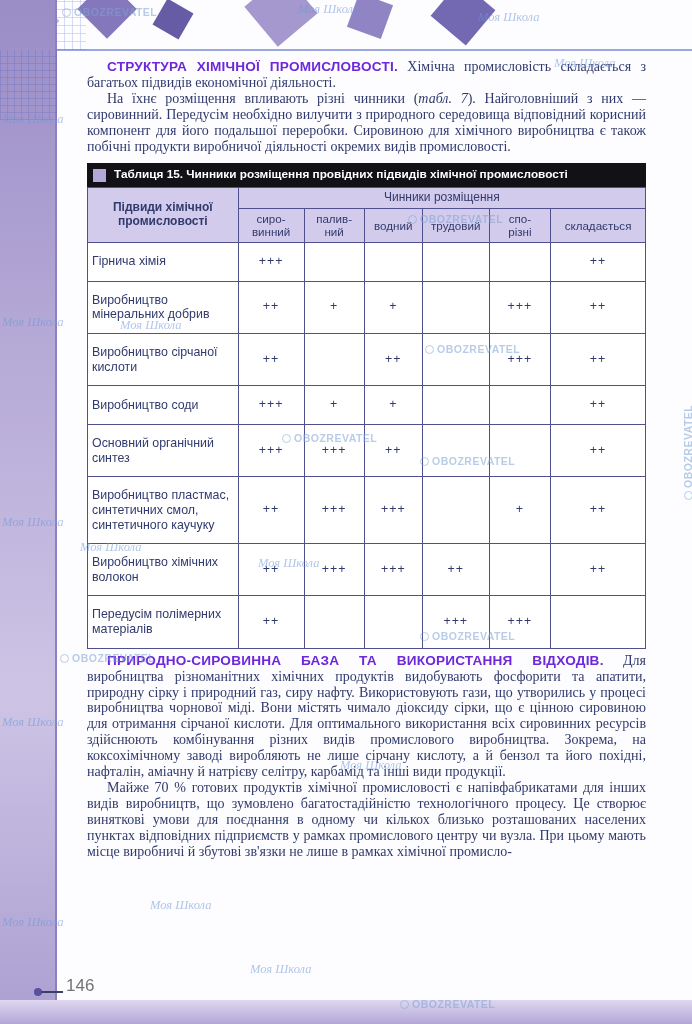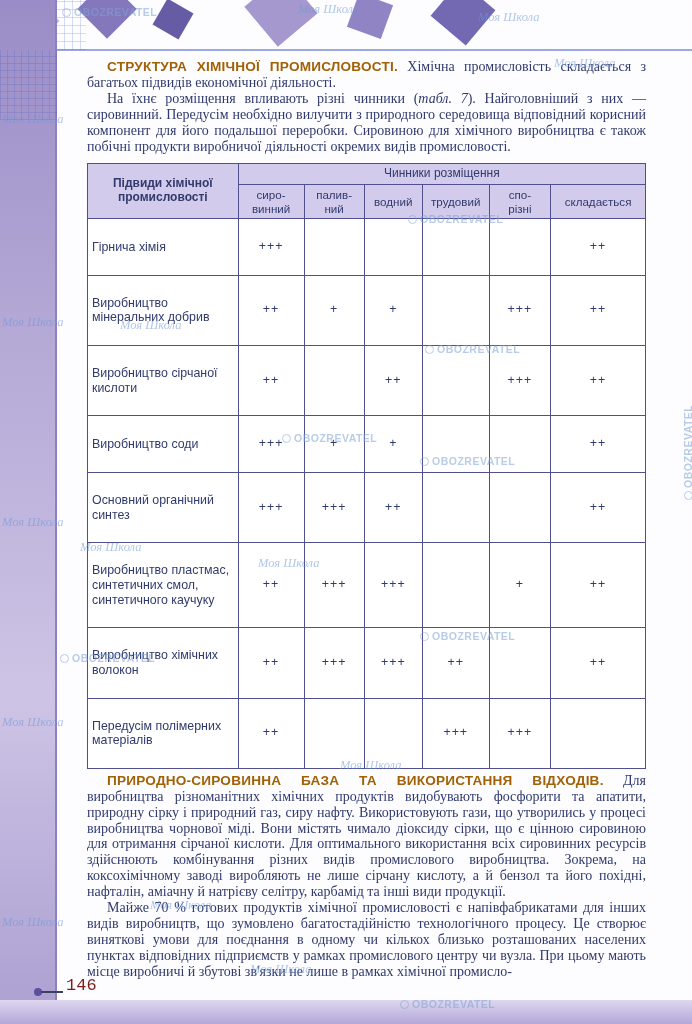--- a/index.html
+++ b/index.html
@@ -37,46 +37,46 @@
   .chapter-badge { position:absolute; right:0; top:24px; width:140px; height:23px;
     background:linear-gradient(180deg,#4a63d8,#2b43bc); border-radius:12px 0 0 12px;
     color:#fff; font-family:"Liberation Sans",sans-serif; font-weight:bold; font-style:italic;
     font-size:14px; letter-spacing:2.5px; display:flex; align-items:center; justify-content:center;
     box-shadow:inset 0 1px 0 rgba(255,255,255,.5), 0 1px 2px rgba(40,40,120,.4); }
 
   
   .content { position:absolute; left:57px; top:55px; width:635px; padding:4px 46px 0 30px;
     color:#313a6d; font-size:14px; line-height:15.9px; text-align:justify; z-index:2; }
   p.para { text-indent:20px; margin:0; }
-  .h1, .h2 { color:#a16207; font-weight:bold; font-family:"Liberation Sans",sans-serif;
+  .h1, .h2 { color:#6d28d9; font-weight:bold; font-family:"Liberation Sans",sans-serif;
     font-size:13.6px; letter-spacing:.2px; }
   .em { font-style:italic; }
 
   
   .table-block { margin-top:9px; margin-bottom:4px; font-family:"Liberation Sans",sans-serif; }
   .table-title { display:flex; align-items:center; background:#121216; color:#fff; font-weight:bold;
     font-size:11.8px; padding:4px 6px; gap:8px; text-align:left; text-indent:0; }
   .sq { width:13px; height:13px; background:#b4a7da; flex:none; }
   table { border-collapse:collapse; width:100%; table-layout:fixed; text-indent:0; }
   col.w-name { width:27%; } col.w-1 { width:11.8%; } col.w-2 { width:10.8%; } col.w-3 { width:10.4%; }
   col.w-4 { width:12%; } col.w-5 { width:11%; } col.w-6 { width:17%; }
   th, td { border:1px solid #50508f; color:#313a6d; }
   th { background:#d3cbeb; font-weight:normal; font-size:11.6px; padding:3px 1px; line-height:1.15; text-align:center; vertical-align:middle; }
   th.col { white-space:pre-line; }
   th.rowhead { font-weight:bold; font-size:12px; }
   th.group { font-size:12px; }
-  td { font-size:12.4px; padding:20px 4px; background:#fff; vertical-align:middle; }
+  td { font-size:12.4px; padding:11px 4px; background:#fff; vertical-align:middle; }
   td.n { text-align:left; line-height:1.18; text-indent:0; }
   td.c { text-align:center; letter-spacing:1px; }
   .footnote { font-size:11.6px; margin-top:3px; text-align:left; text-indent:10px; font-family:"Liberation Serif",serif; }
 
   
   .pn-dot { position:absolute; left:34px; top:988px; width:8px; height:8px; border-radius:50%; background:#5a4f9e; z-index:3; }
   .pn-line { position:absolute; left:41px; top:991px; width:22px; height:2px; background:#3a3f66; z-index:3; }
-  .pagenum { position:absolute; left:66px; top:976px; font-size:17px; color:#7f1d1d; z-index:3; font-family:Liberation Mono, monospace; }
+  .pagenum { position:absolute; left:66px; top:976px; font-size:17px; color:#737373; z-index:3; font-family:Liberation Sans, sans-serif; }
 
   
   .wm { position:absolute; color:#7fa3d4; opacity:.55; font-family:"Liberation Sans",sans-serif;
     font-size:10.5px; font-weight:bold; white-space:nowrap; pointer-events:none; z-index:5; letter-spacing:.5px; }
   .wm.sch { font-family:"Liberation Serif",serif; font-style:italic; font-weight:normal;
     font-size:12.5px; color:#6f97d8; letter-spacing:0; }
   .wm.vert { transform:rotate(-90deg); transform-origin:left top; }
   .oblogo { display:inline-block; width:9px; height:9px; border:1.5px solid currentColor; border-radius:50%; margin-right:3px; vertical-align:-1px; }
 </style>
 </head>
@@ -102,20 +102,24 @@
 
 
   <div class="content">
 
     <p class="para"><span class="h1">СТРУКТУРА ХІМІЧНОЇ ПРОМИСЛОВОСТІ.</span>
       <span>Хімічна промисловість складається з багатьох підвидів економічної діяльності.</span></p>
 
     <p class="para"><span>На їхнє розміщення впливають різні чинники (</span><span class="em">табл. 7</span><span>). Найголовніший з них — сировинний. Передусім необхідно вилучити з природного середовища відповідний корисний компонент для його подальшої переробки. Сировиною для хімічного виробництва є також побічні продукти виробничої діяльності окремих видів промисловості.</span></p>
 
     <div class="table-block">
+      <div class="table-title">
+        <span class="sq"></span>
+        <span>Таблиця 15. Чинники розміщення провідних підвидів хімічної промисловості</span>
+      </div>
       <table>
         <colgroup>
           <col class="w-name">
             <col class="w-1">
             <col class="w-2">
             <col class="w-3">
             <col class="w-4">
             <col class="w-5">
             <col class="w-6">
         </colgroup>

